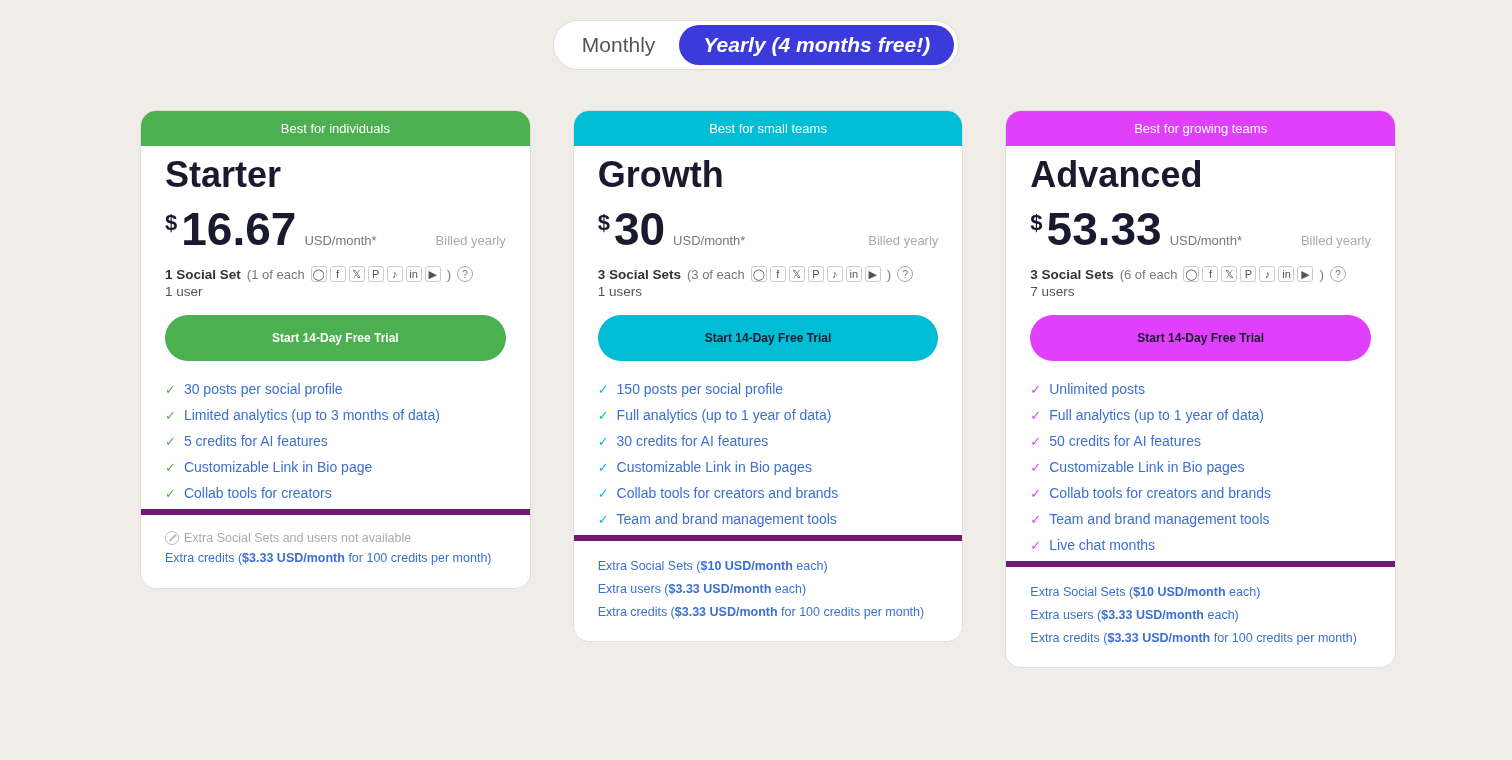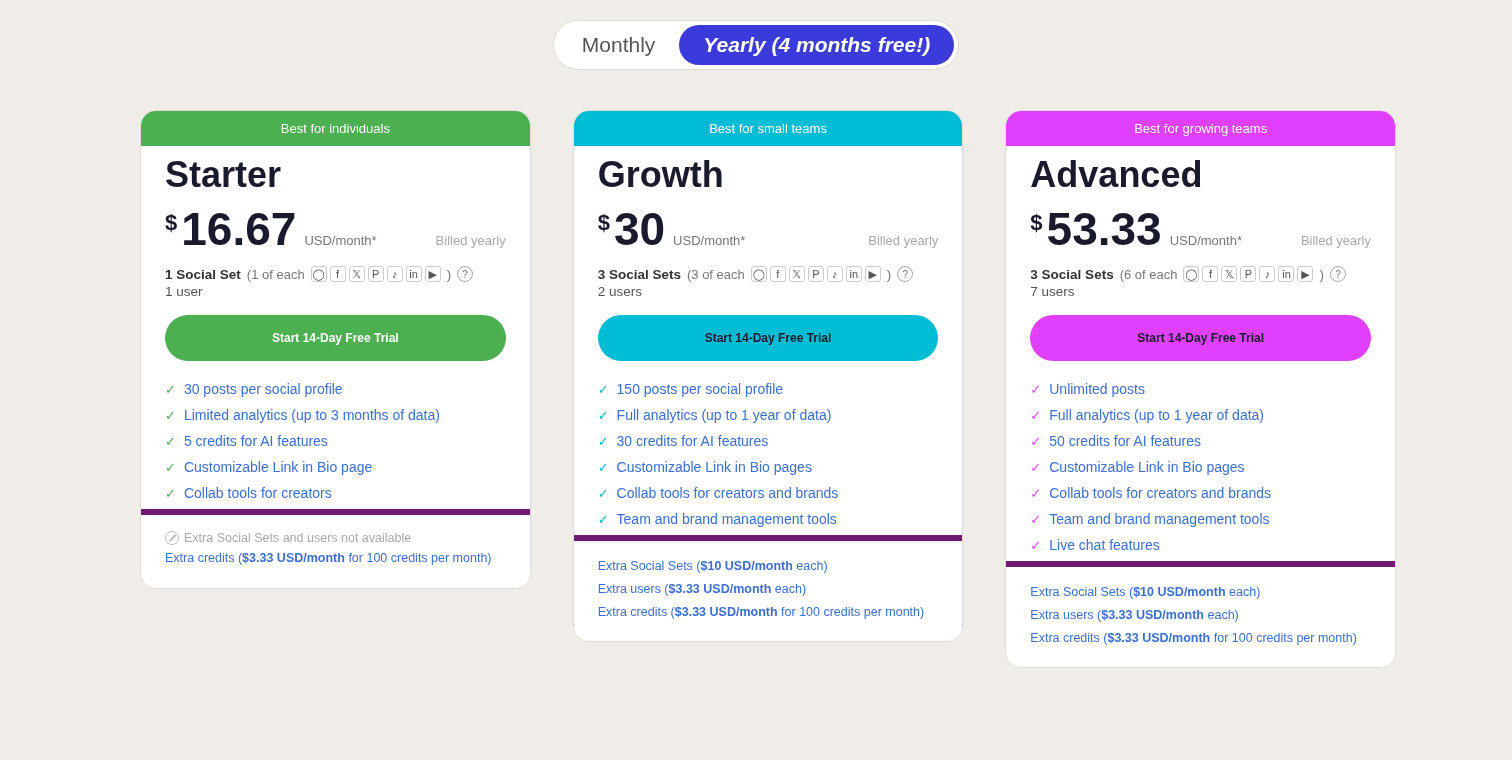--- a/index.html
+++ b/index.html
@@ -332,21 +332,21 @@
           <span class="social-icon">f</span>
           <span class="social-icon">𝕏</span>
           <span class="social-icon">P</span>
           <span class="social-icon">♪</span>
           <span class="social-icon">in</span>
           <span class="social-icon">▶</span>
         </div>
         <span style="color:#777">)</span>
         <span class="help-icon">?</span>
       </div>
-      <div class="users-row">2 users</div>
+      <div class="users-row">1 users</div>
       <button class="trial-btn">Start 14-Day Free Trial</button>
       <ul class="features-list">
         <li class="feature-item">
           <span class="check-icon">✓</span>
           <span class="feature-text">150 posts per social profile</span>
         </li>
         <li class="feature-item">
           <span class="check-icon">✓</span>
           <span class="feature-text">Full analytics (up to 1 year of data)</span>
         </li>
@@ -428,21 +428,21 @@
         <li class="feature-item">
           <span class="check-icon">✓</span>
           <span class="feature-text">Collab tools for creators and brands</span>
         </li>
         <li class="feature-item">
           <span class="check-icon">✓</span>
           <span class="feature-text">Team and brand management tools</span>
         </li>
         <li class="feature-item">
           <span class="check-icon">✓</span>
-          <span class="feature-text">Live chat features</span>
+          <span class="feature-text">Live chat months</span>
         </li>
       </ul>
     </div>
     <div class="card-footer">
       <div class="footer-line">
         <span class="footer-link">Extra Social Sets (<span class="footer-bold">$10 USD/month</span> each)</span>
       </div>
       <div class="footer-line">
         <span class="footer-link">Extra users (<span class="footer-bold">$3.33 USD/month</span> each)</span>
       </div>

